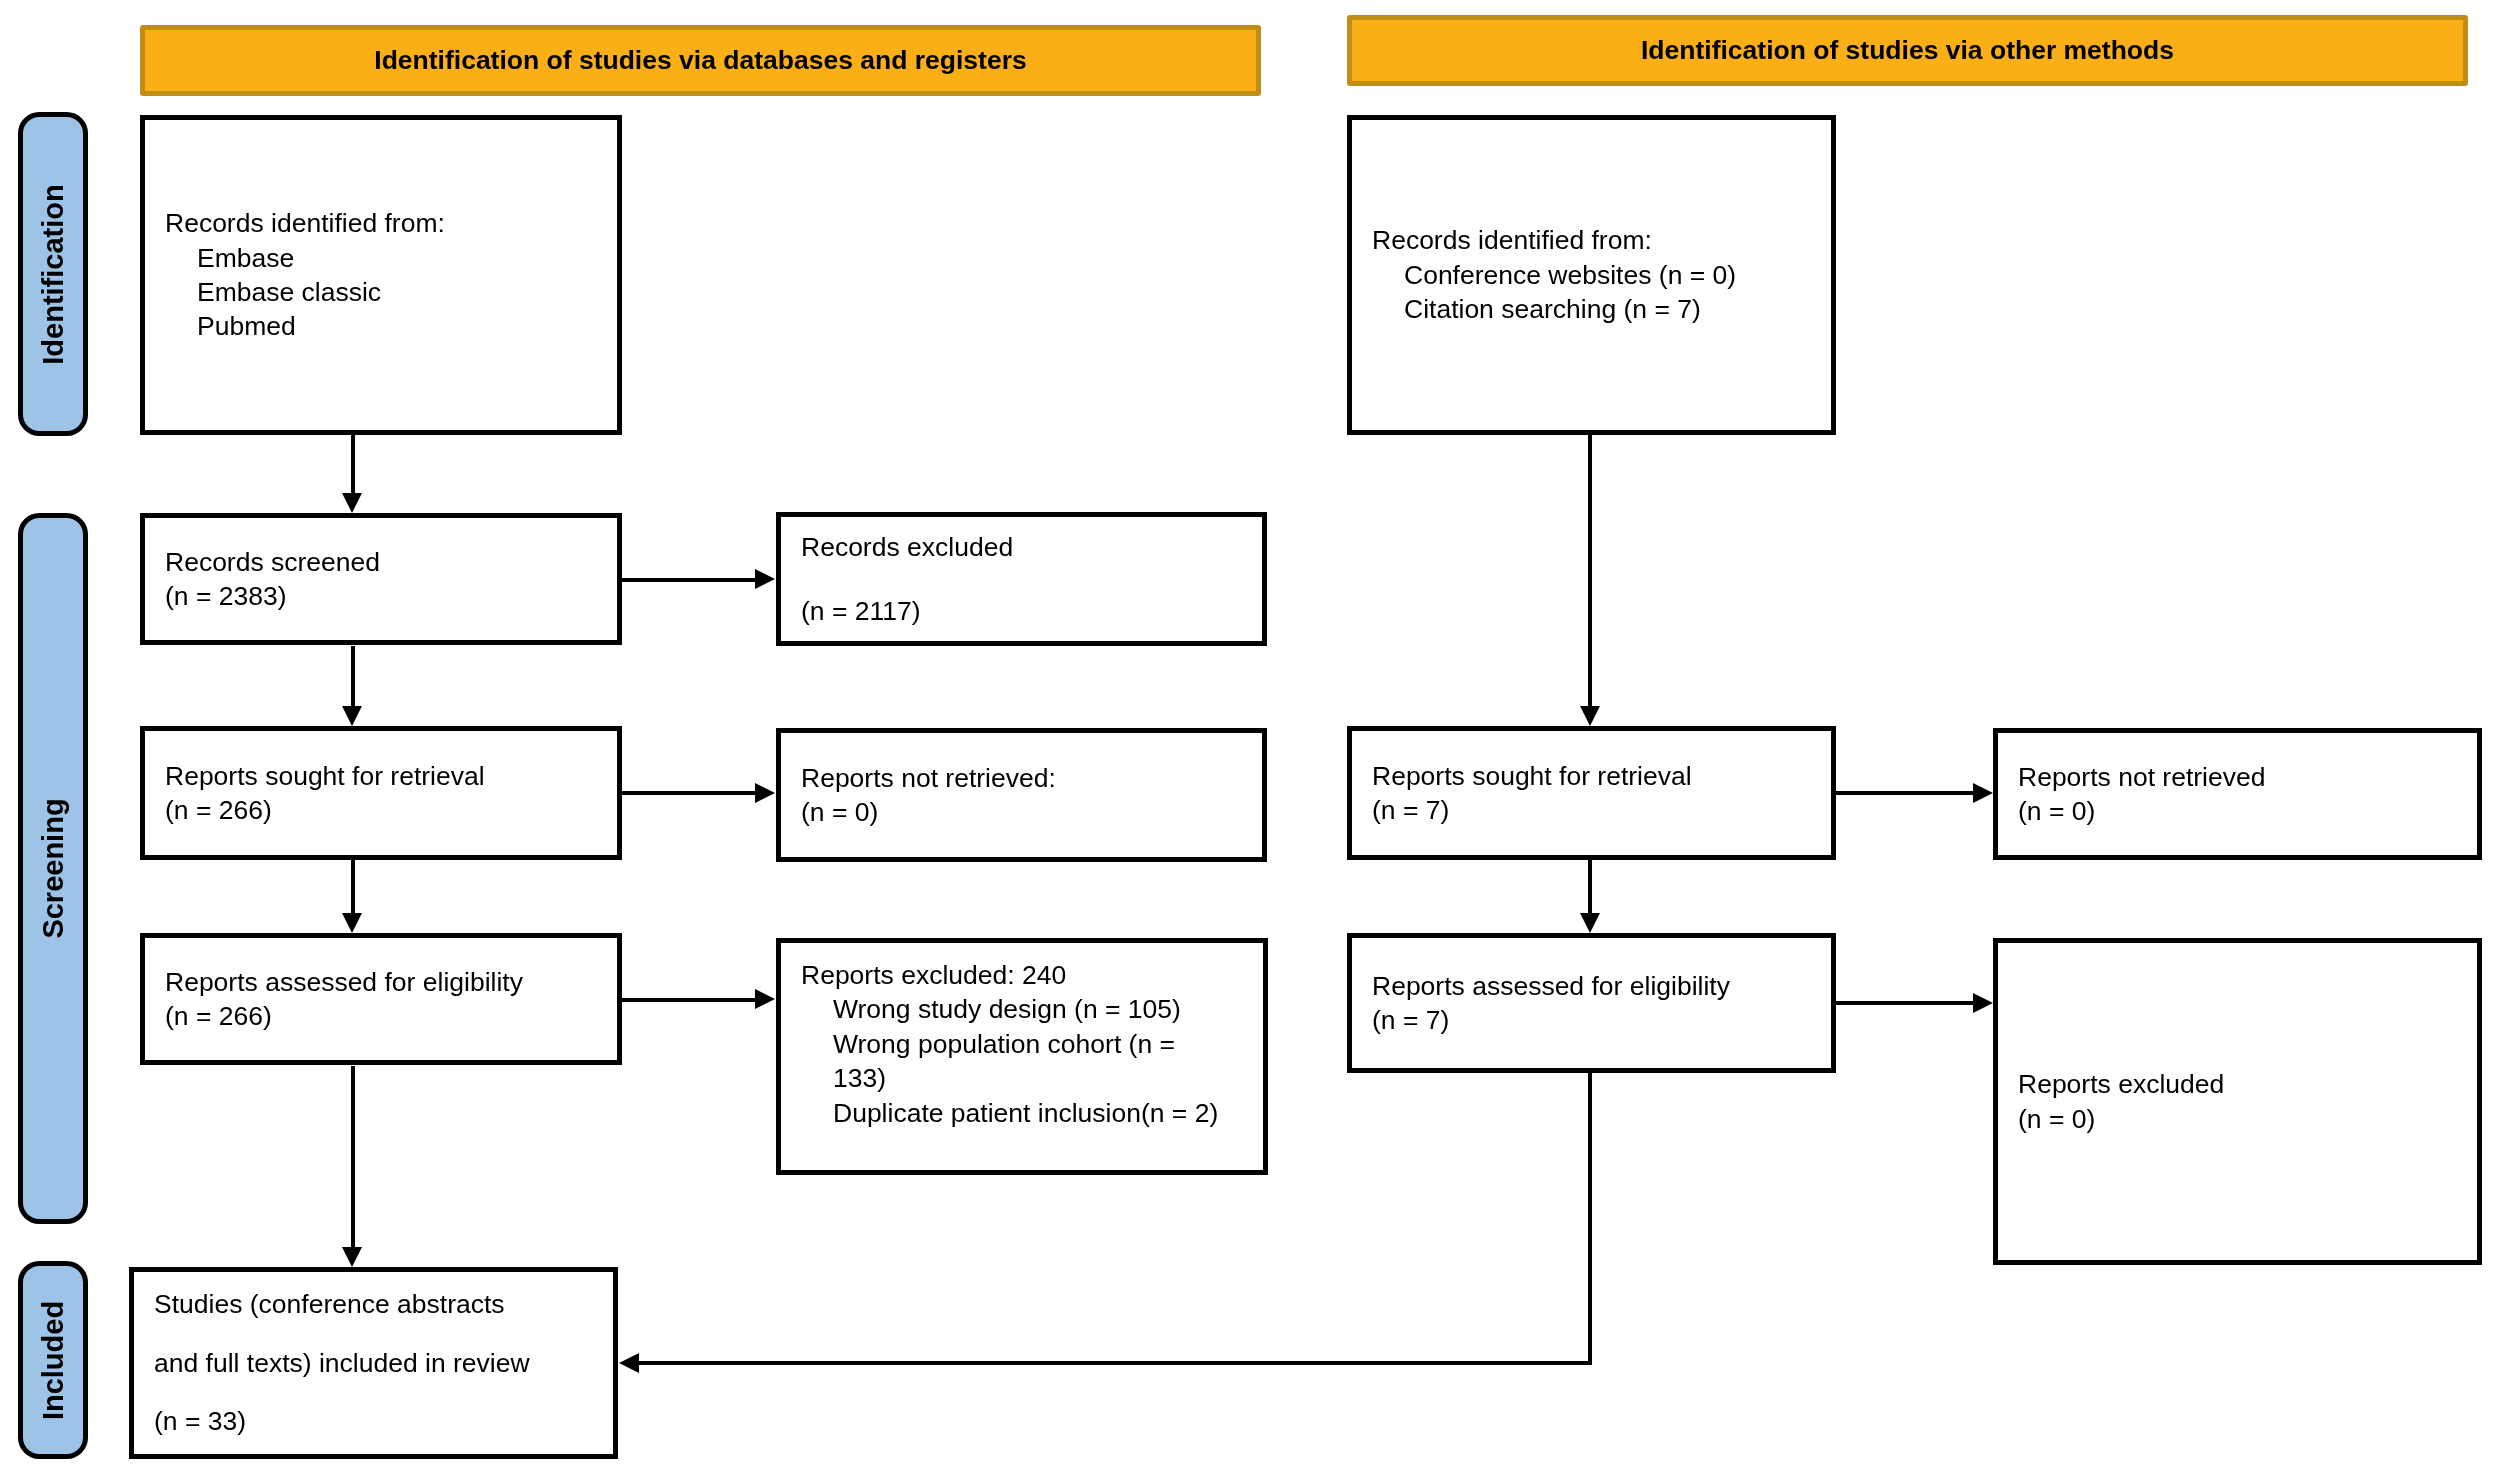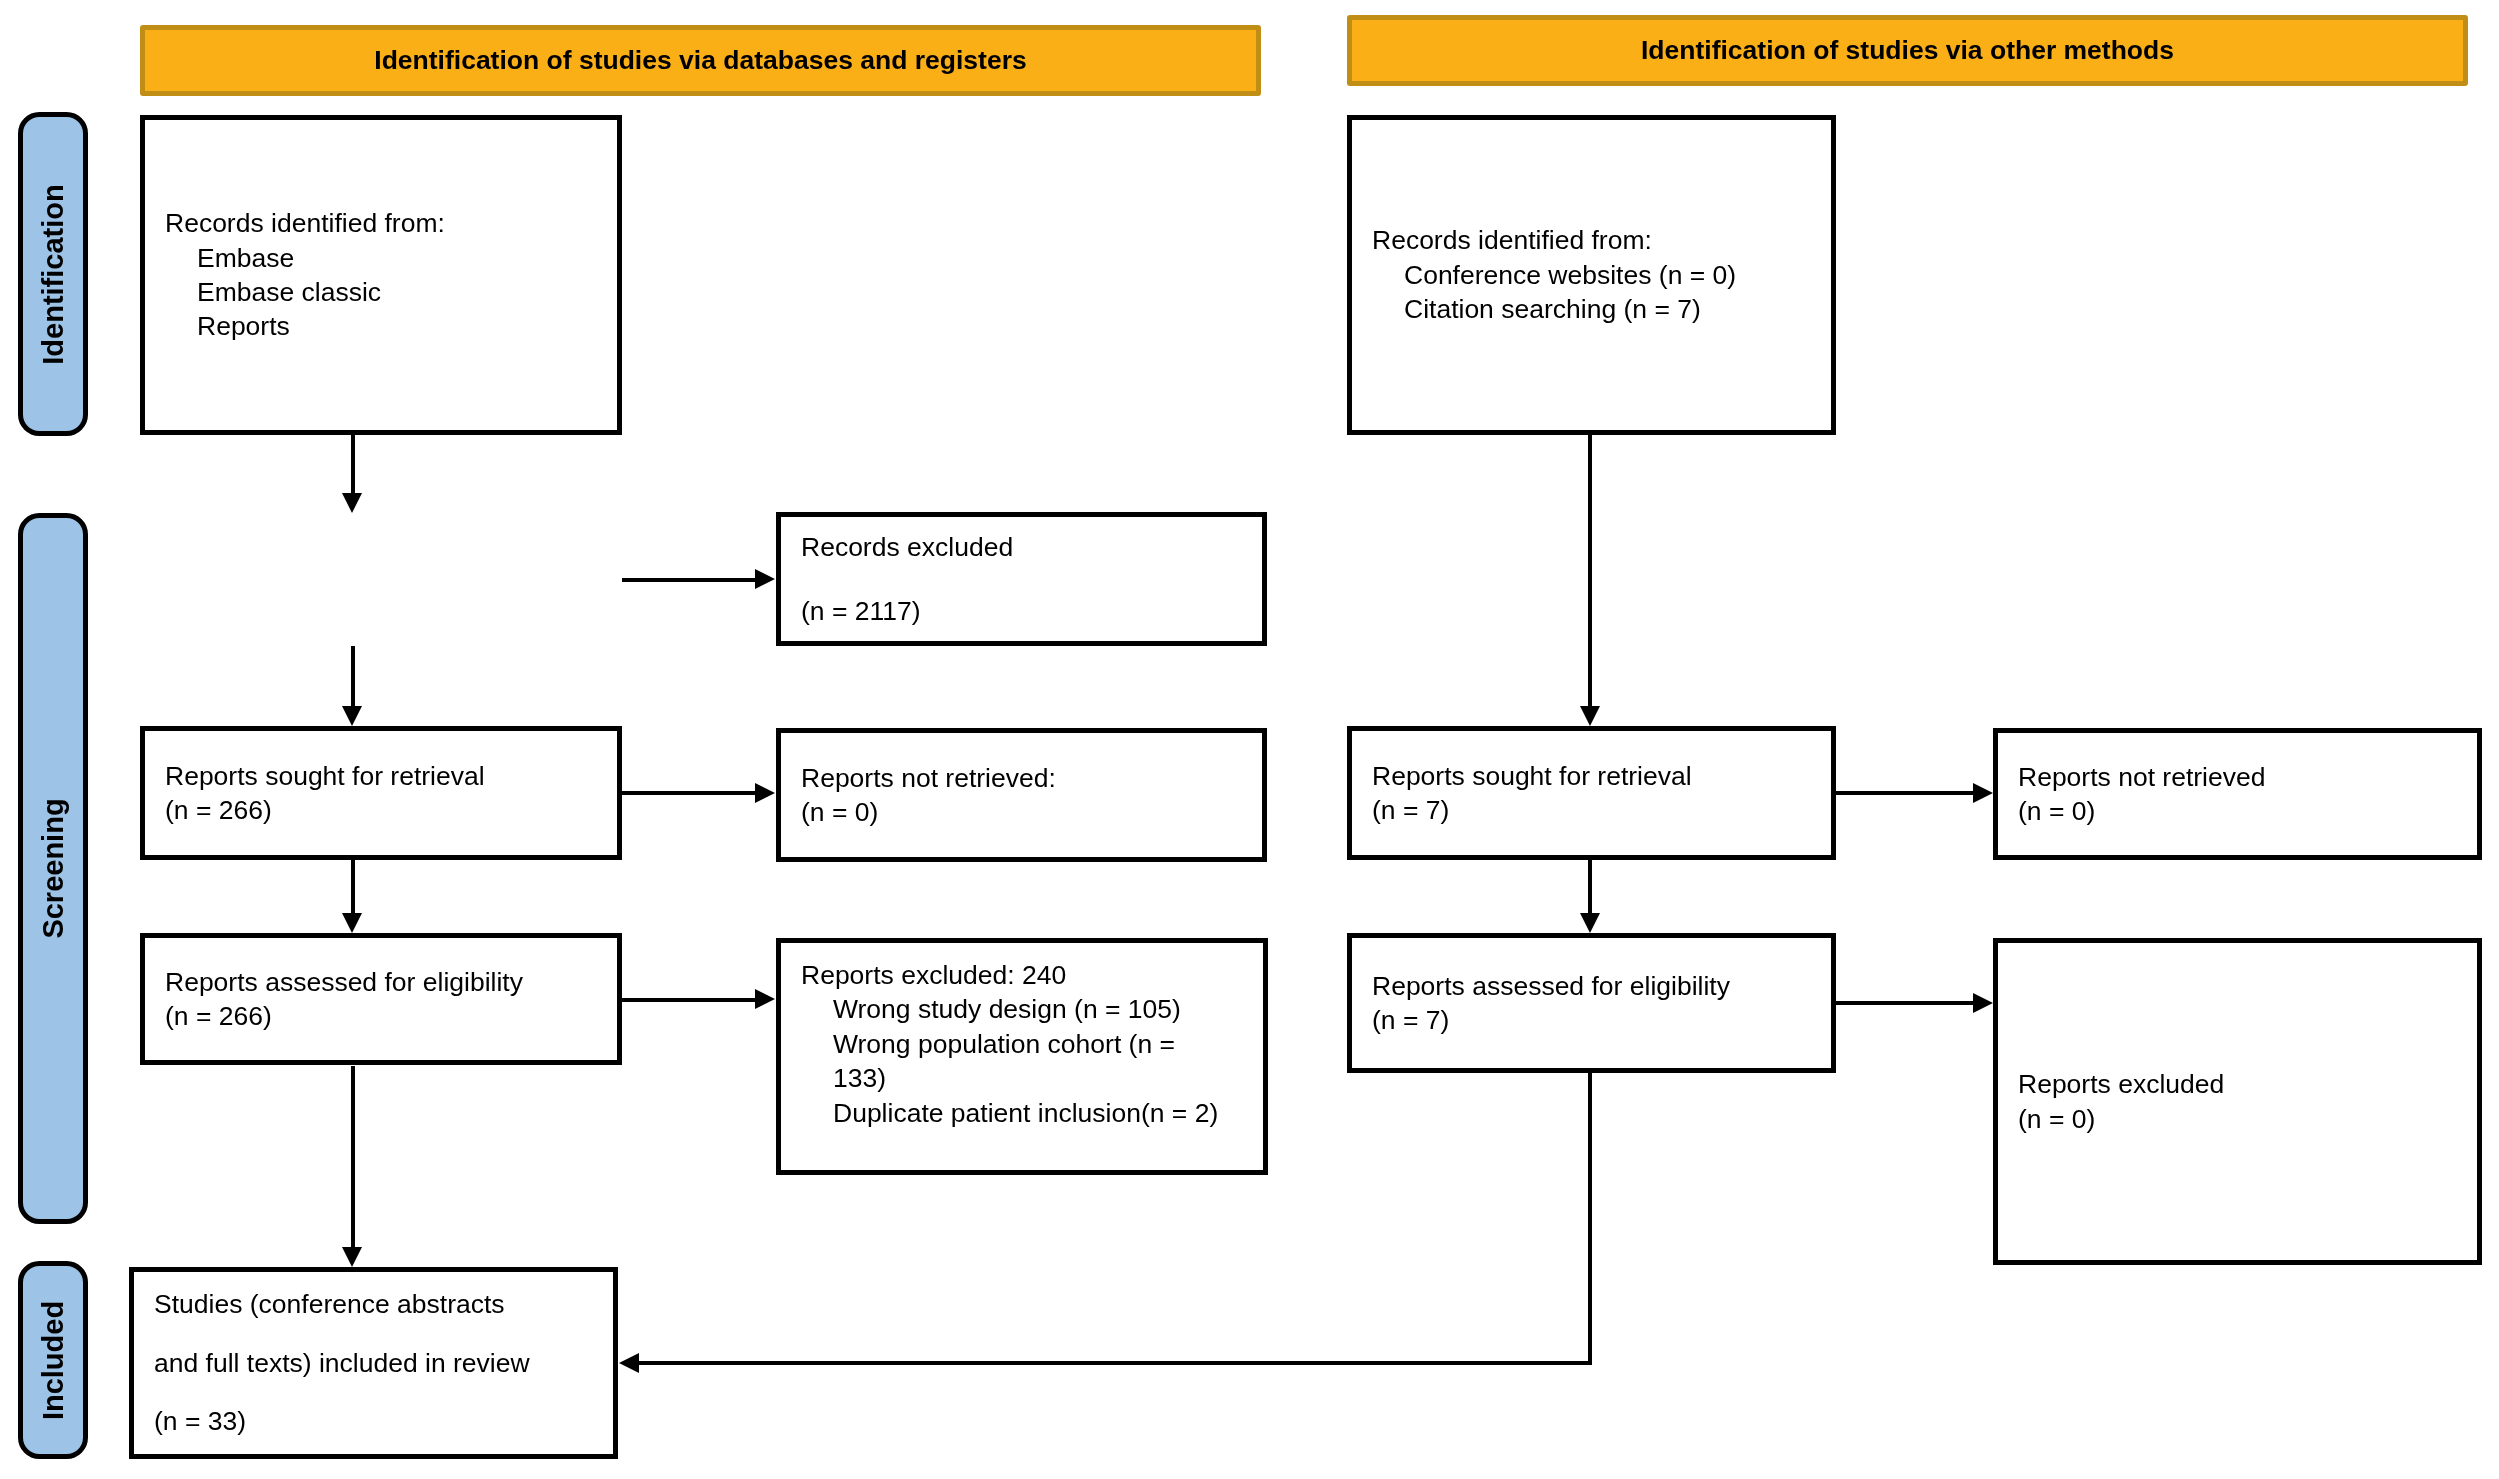--- a/index.html
+++ b/index.html
@@ -97,23 +97,27 @@
     <span class="stage-text">Screening</span>
   </div>
   <div class="stage stage-included">
     <span class="stage-text">Included</span>
   </div>
 
   <div class="box box-l1">
     <div>Records identified from:</div>
     <div class="indent">Embase</div>
     <div class="indent">Embase classic</div>
-    <div class="indent">Reports</div>
-  </div>
-
+    <div class="indent">Pubmed</div>
+  </div>
+
+  <div class="box box-l2">
+    <div>Records screened</div>
+    <div>(n = 2383)</div>
+  </div>
 
   <div class="box box-e1">
     <div>Records excluded</div>
     <div>(n = 2117)</div>
   </div>
 
   <div class="box box-l3">
     <div>Reports sought for retrieval</div>
     <div>(n = 266)</div>
   </div>

